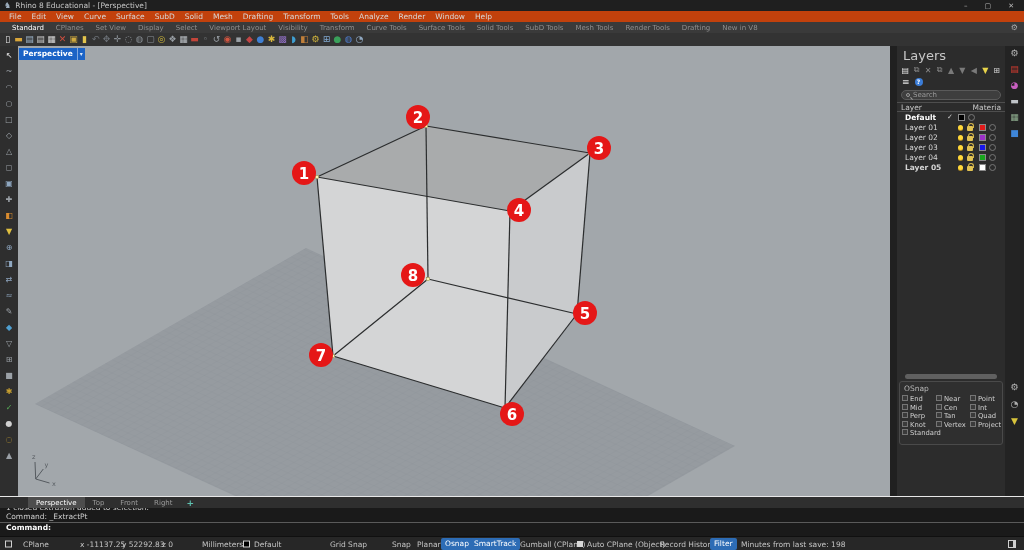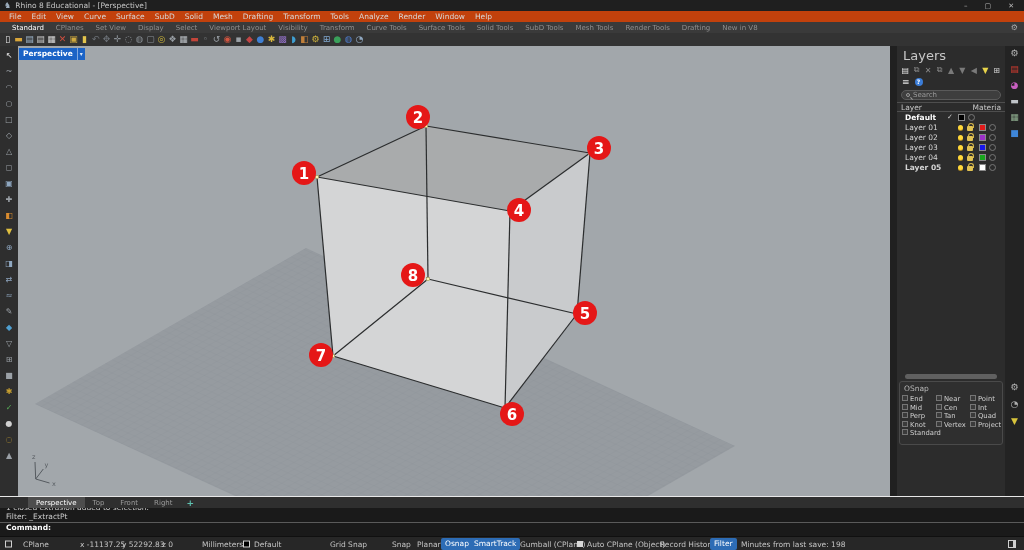--- a/index.html
+++ b/index.html
@@ -475,21 +475,21 @@
       <span class="vtab">Front</span>
       <span class="vtab">Right</span>
     </span>
   <span class="vtab-add">+</span>
 </div>
 
 <div id="cmdarea" class="abs">
   <div class="cmd-clip">
       <div class="cmd-line">1 closed extrusion added to selection.</div>
     </div>
-  <div class="cmd-line">Filter: _ExtractPt</div>
+  <div class="cmd-line">Command: _ExtractPt</div>
   <div id="cmd-sep"></div>
   <div id="cmd-prompt">Command:</div>
 </div>
 
 <div id="statusbar" class="abs">
   <div id="sb-pane-icon" style="left:5px"></div>
   <span style="left:23px">CPlane</span>
   <span style="left:80px">x -11137.25</span>
   <span style="left:122px">y 52292.83</span>
   <span style="left:162px">z 0</span>

